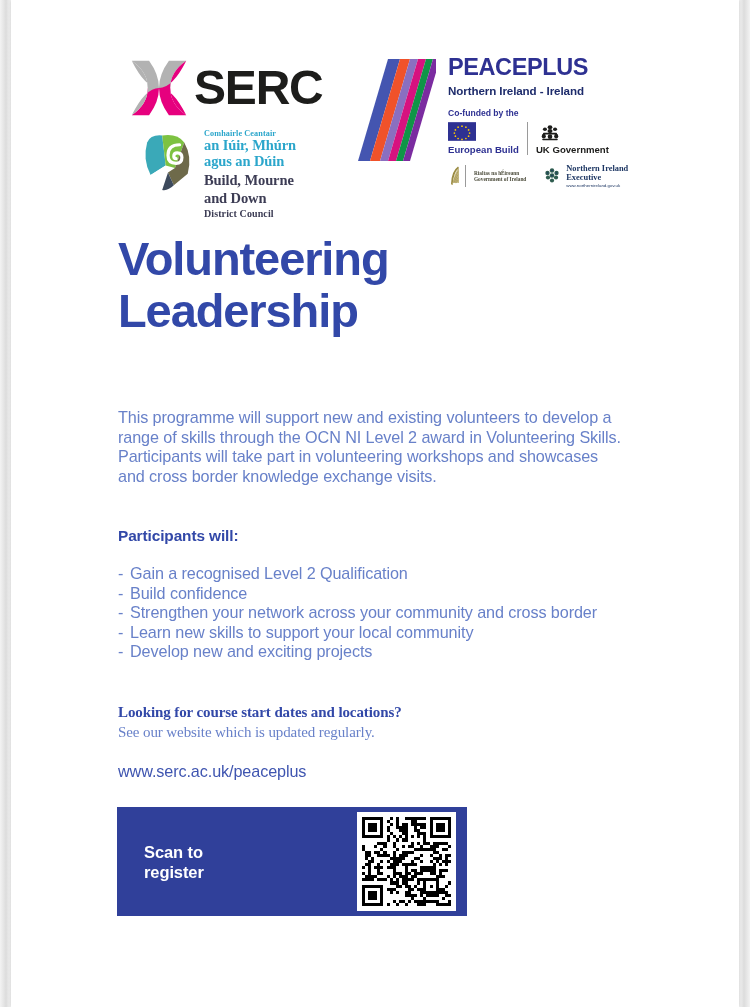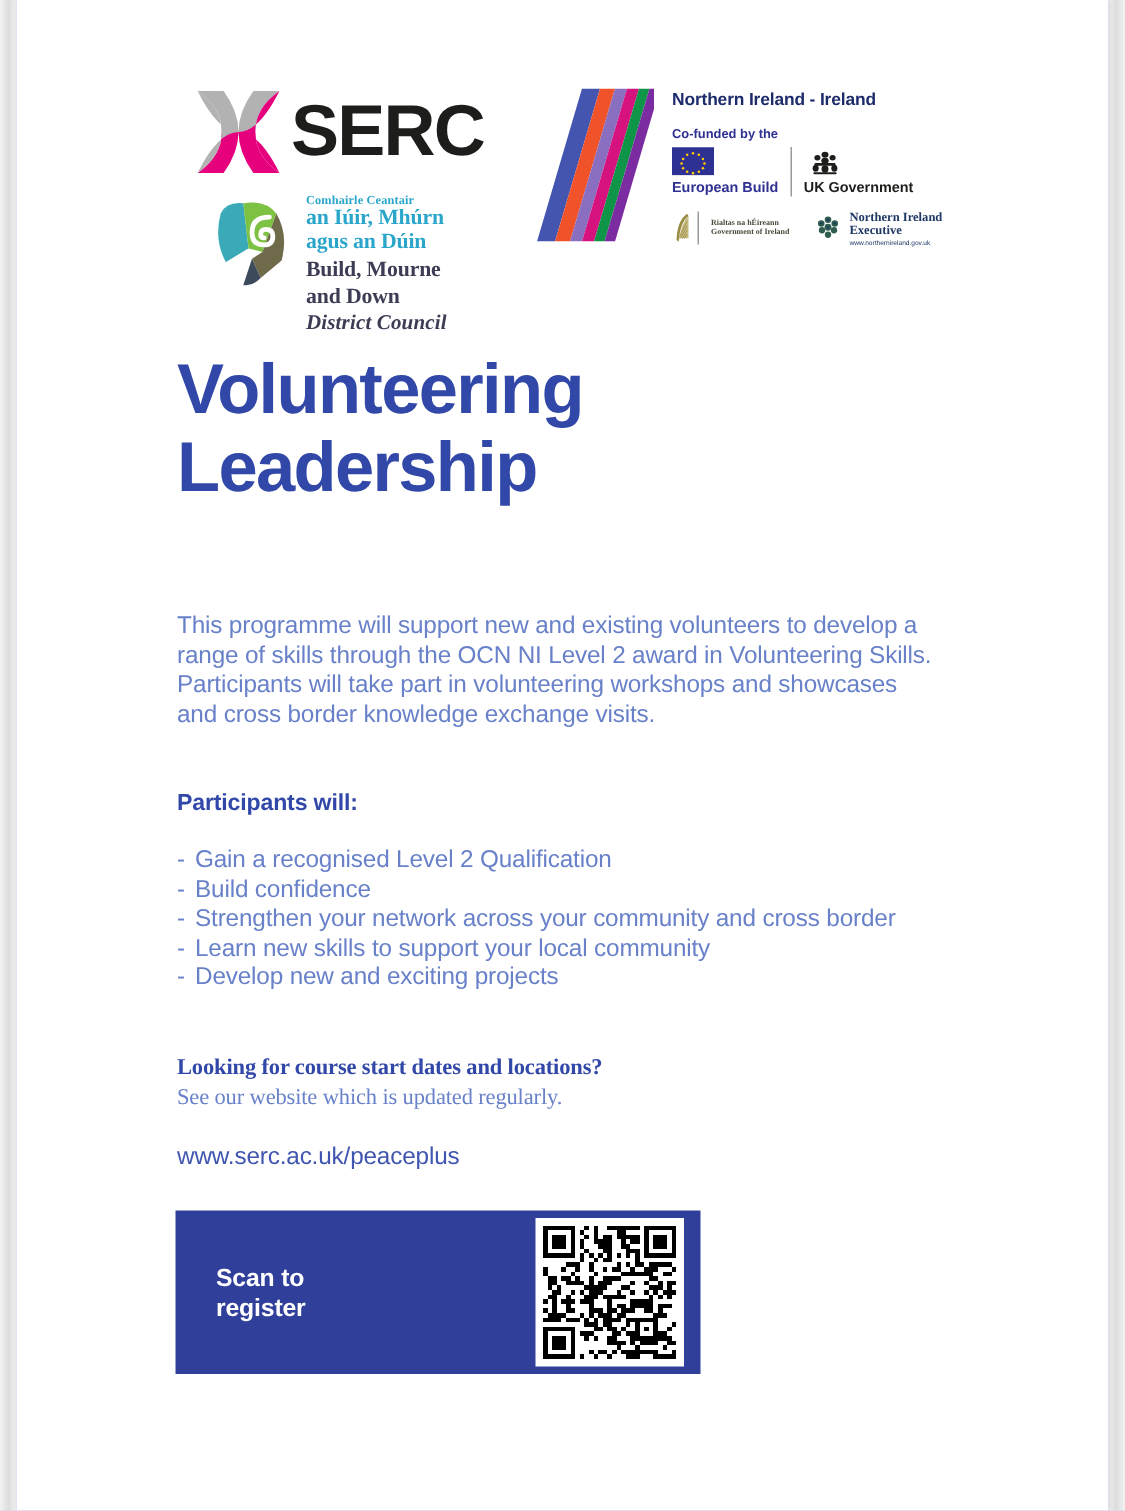--- a/index.html
+++ b/index.html
@@ -13,21 +13,21 @@
     height: 1007px;
     overflow: hidden;
     font-family: "Liberation Sans", sans-serif;
   }
 
   
   #viewport {
     position: relative;
     width: 750px;
     height: 1007px;
-    background: #c4b5fd;
+    background: #0c4a6e;
   }
   #page {
     position: absolute;
     left: 11px;
     top: 0;
     width: 728px;
     height: 1007px;
     background: #ffffff;
     box-shadow: 0 0 3px rgba(0,0,0,0.18);
   }
@@ -90,24 +90,23 @@
     font-size: 14.5px; font-weight: bold; color: #2ba6cb;
     line-height: 1.08; letter-spacing: -.1px;
     font-family: "Liberation Serif", serif;
   }
   .nmd-l3 {
     font-size: 14.5px; font-weight: bold; color: #3c3c54;
     line-height: 1.08; margin-top: 3px; letter-spacing: -.1px;
     font-family: "Liberation Serif", serif;
   }
   .nmd-l4 {
-    font-size: 14px; font-weight: bold; color: #3c3c54;
+    font-size: 10px; font-weight: bold; color: #3c3c54;
     letter-spacing: .1px; line-height: 1.2; margin-top: 1px;
     font-family: "Liberation Serif", serif;
-    font-style: italic;
   }
 
   
   #pp-block {
     position: absolute;
     left: 347px;
     top: 56px;
     width: 270px;
     height: 150px;
   }
@@ -299,20 +298,21 @@
           <g>
             <polygon points="30,0 42,0 12,102 0,102" fill="#4455b0"></polygon>
             <polygon points="42,0 52,0 22,102 12,102" fill="#f0522a"></polygon>
             <polygon points="52,0 60,0 30,102 22,102" fill="#8a6fc0"></polygon>
             <polygon points="60,0 68,0 38,102 30,102" fill="#d6127f"></polygon>
             <polygon points="68,0 75,0 45,102 38,102" fill="#0f9547"></polygon>
             <polygon points="75,0 82,0 52,102 45,102" fill="#7b2ca0"></polygon>
           </g>
         </svg>
         <div id="pp-right">
+          <div id="pp-title">PEACEPLUS</div>
           <div id="pp-sub">Northern Ireland - Ireland</div>
           <div id="pp-cofund">Co-funded by the</div>
 
           <div id="pp-funders">
             <div class="funder">
               <svg class="funder-eu-flag" viewBox="0 0 36 24">
                 <rect width="36" height="24" fill="#2e3192"></rect>
                 <g fill="#ffcc00">
                   <circle cx="18" cy="5.2" r="1.1"></circle>
                     <circle cx="23" cy="6.5" r="1.1"></circle>

